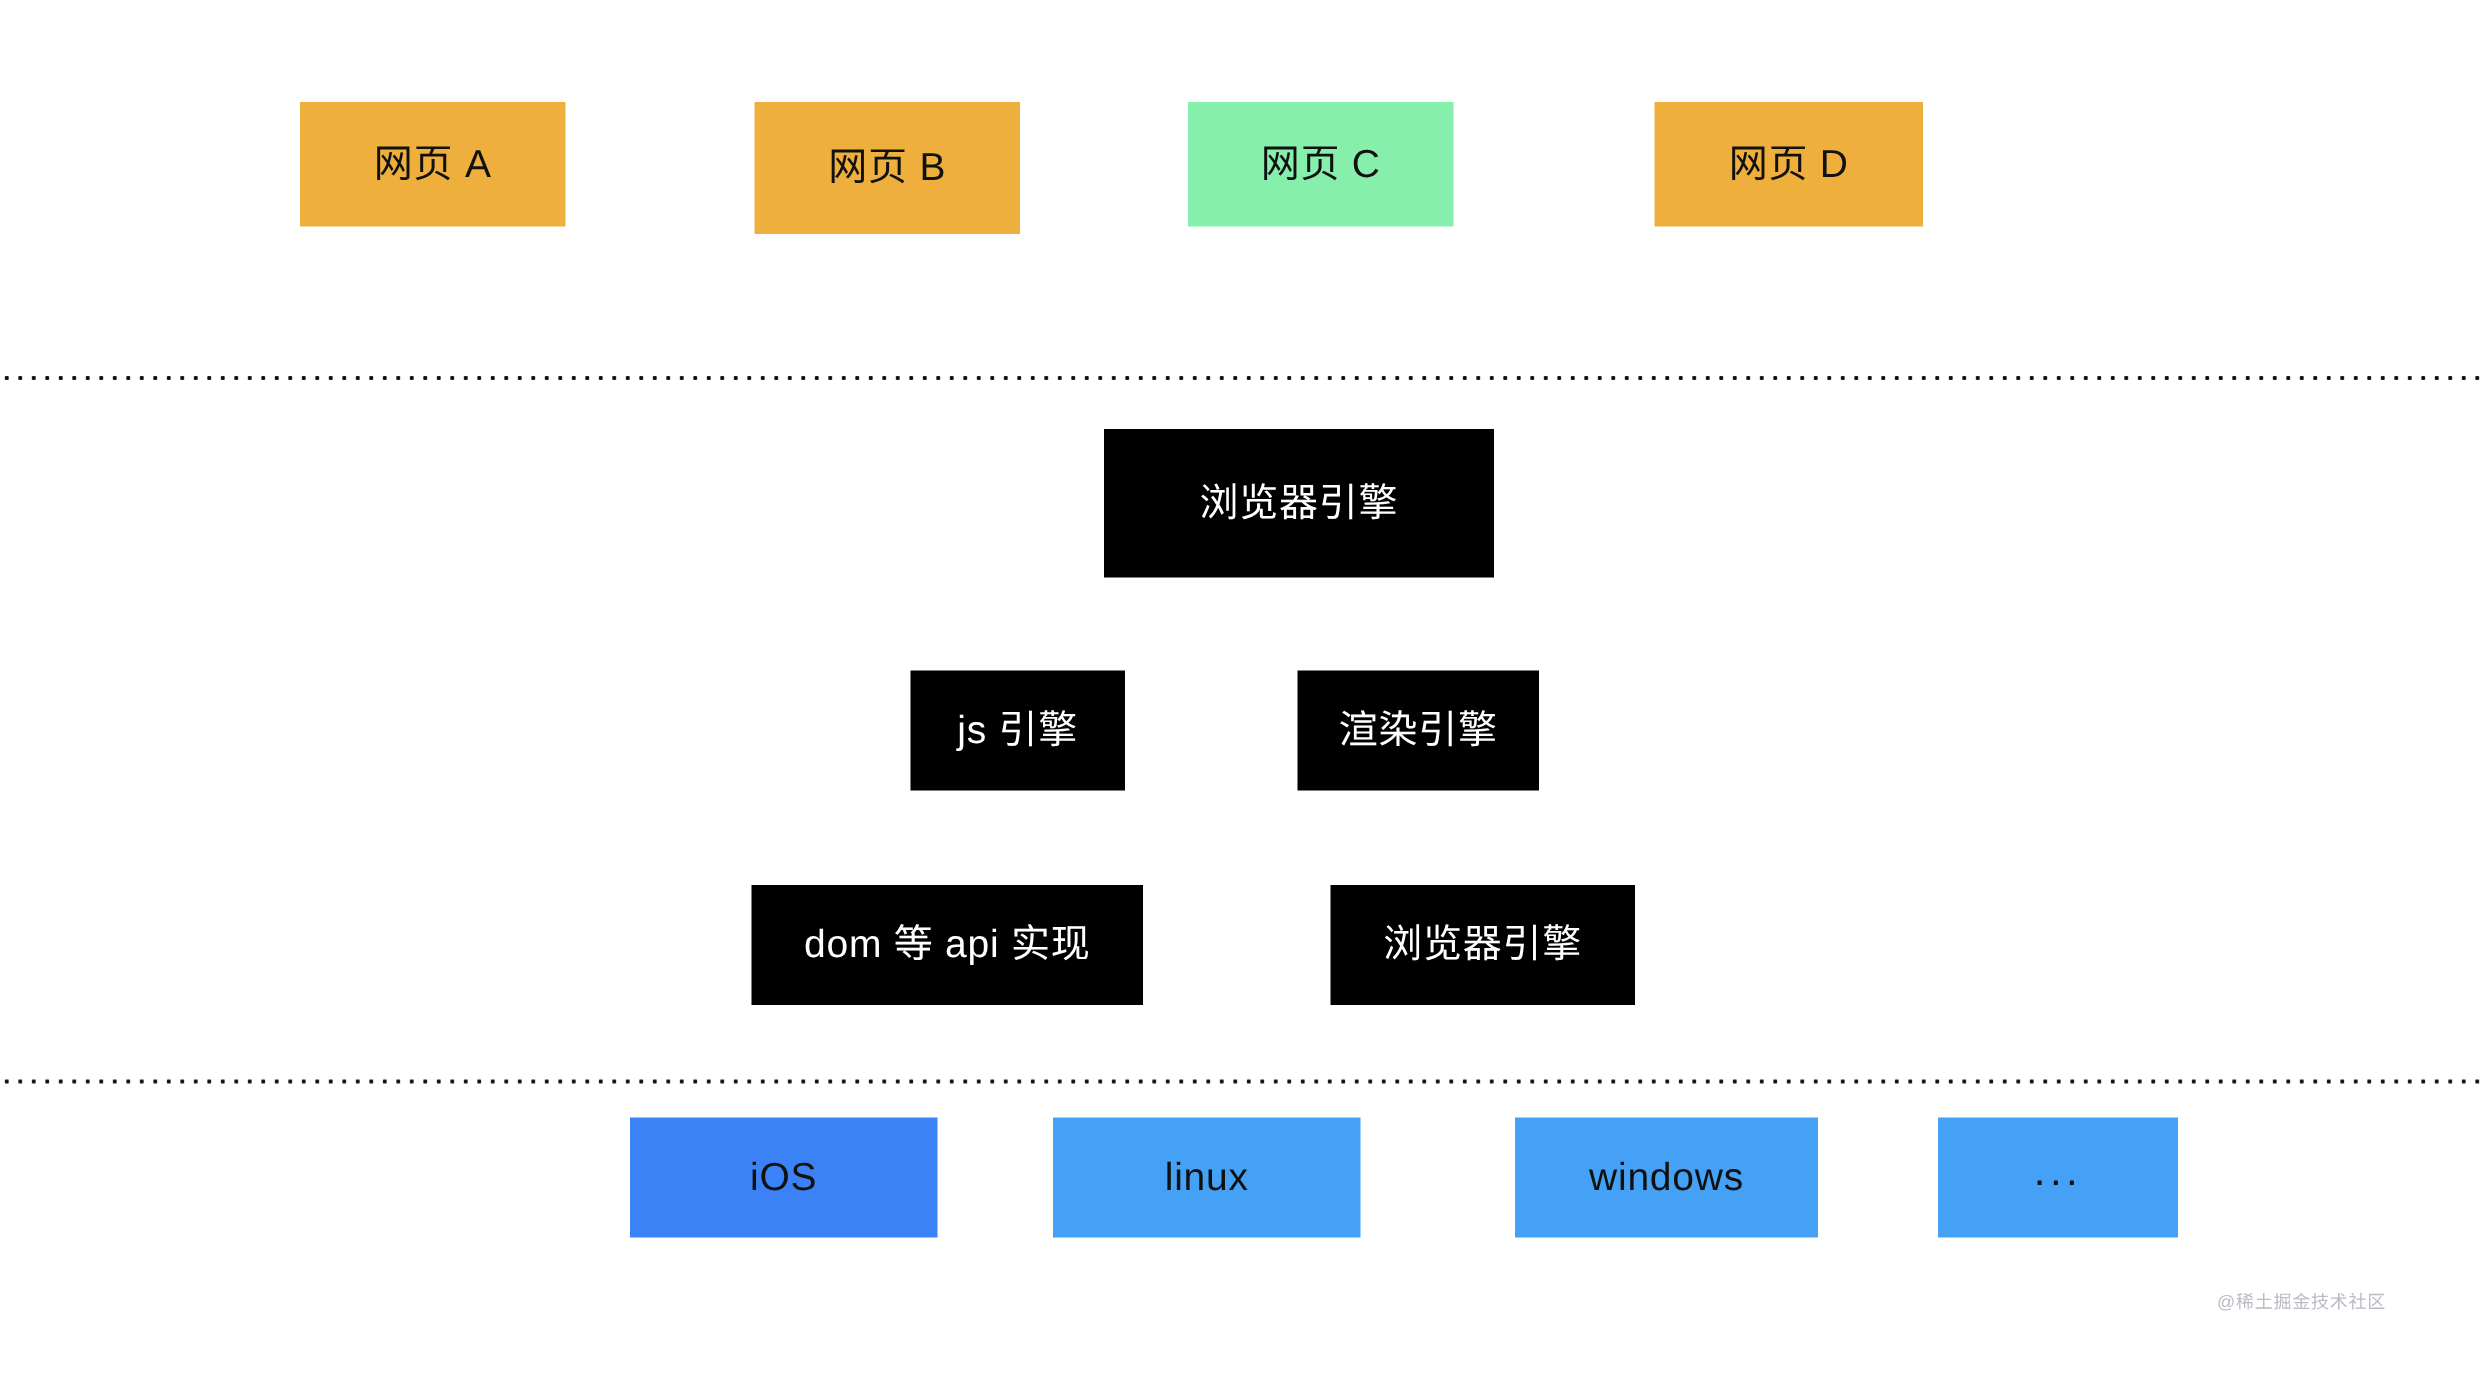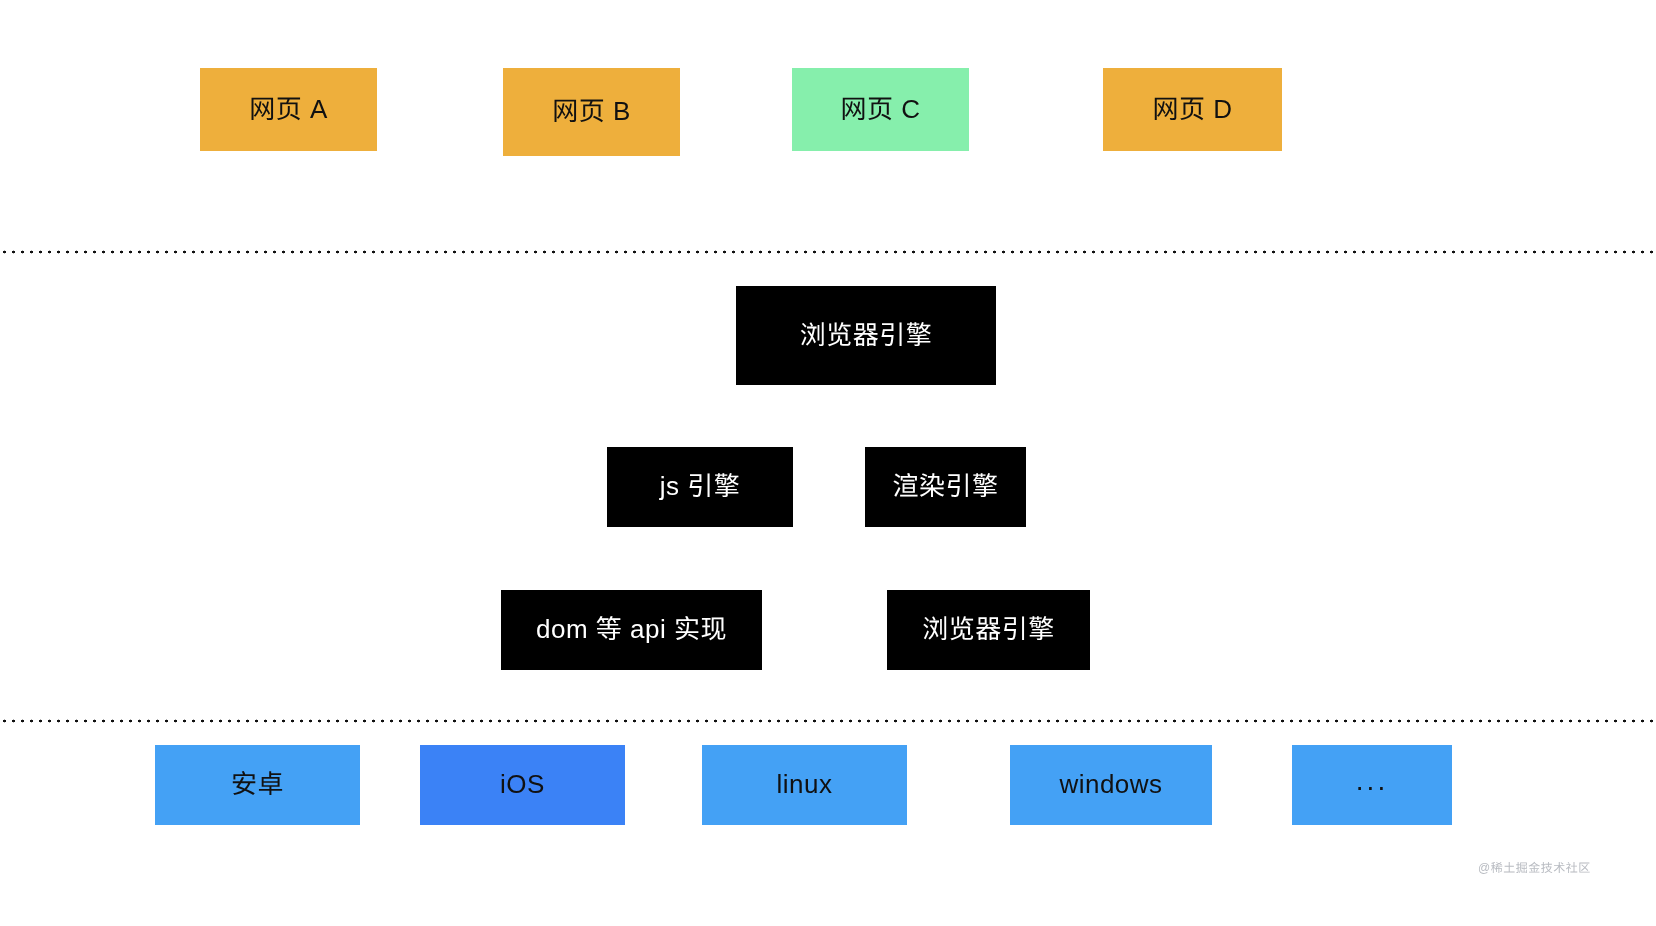--- a/index.html
+++ b/index.html
@@ -95,38 +95,35 @@
       </div>
       <div class="node page" style="left: 1103px; top: 68px; width: 179px; height: 83px; background: rgb(238, 175, 60); color: rgb(17, 17, 17); pointer-events: auto;">
         <span>网页 D</span>
       </div>
     </div>
 
   <div class="layer" id="browser-layer">
       <div class="node engine" style="left: 692px; top: 286px; width: 260px; height: 99px; background: rgb(0, 0, 0); color: rgb(255, 255, 255); pointer-events: auto; margin-left: 44px;">
         <span>浏览器引擎</span>
       </div>
-      <div class="node engine" style="left: 607px; top: 447px; width: 186px; height: 80px; background: rgb(0, 0, 0); color: rgb(255, 255, 255); pointer-events: auto;">
+      <div class="node engine" style="left: 607px; top: 447px; width: 143px; height: 80px; background: rgb(0, 0, 0); color: rgb(255, 255, 255); pointer-events: auto;">
         <span>js 引擎</span>
       </div>
       <div class="node engine" style="left: 865px; top: 447px; width: 161px; height: 80px; background: rgb(0, 0, 0); color: rgb(255, 255, 255); pointer-events: auto;">
         <span>渲染引擎</span>
       </div>
       <div class="node engine" style="left: 501px; top: 590px; width: 261px; height: 80px; background: rgb(0, 0, 0); color: rgb(255, 255, 255); pointer-events: auto;">
         <span>dom 等 api 实现</span>
       </div>
       <div class="node engine" style="left: 887px; top: 590px; width: 203px; height: 80px; background: rgb(0, 0, 0); color: rgb(255, 255, 255); pointer-events: auto;">
         <span>浏览器引擎</span>
       </div>
     </div>
 
   <div class="layer" id="os-layer">
-      <div class="node os" style="left: 155px; top: 745px; width: 205px; height: 80px; background: rgb(68, 161, 245); color: rgb(17, 17, 17); pointer-events: auto;">
-        <span>安卓</span>
-      </div>
       <div class="node os" style="left: 420px; top: 745px; width: 205px; height: 80px; background: #3b82f6; color: rgb(17, 17, 17); pointer-events: auto;">
         <span>iOS</span>
       </div>
       <div class="node os" style="left: 702px; top: 745px; width: 205px; height: 80px; background: rgb(68, 161, 245); color: rgb(17, 17, 17); pointer-events: auto;">
         <span>linux</span>
       </div>
       <div class="node os" style="left: 1010px; top: 745px; width: 202px; height: 80px; background: rgb(68, 161, 245); color: rgb(17, 17, 17); pointer-events: auto;">
         <span>windows</span>
       </div>
       <div class="node os ellipsis" style="left: 1292px; top: 745px; width: 160px; height: 80px; background: rgb(68, 161, 245); color: rgb(17, 17, 17); pointer-events: auto;">

